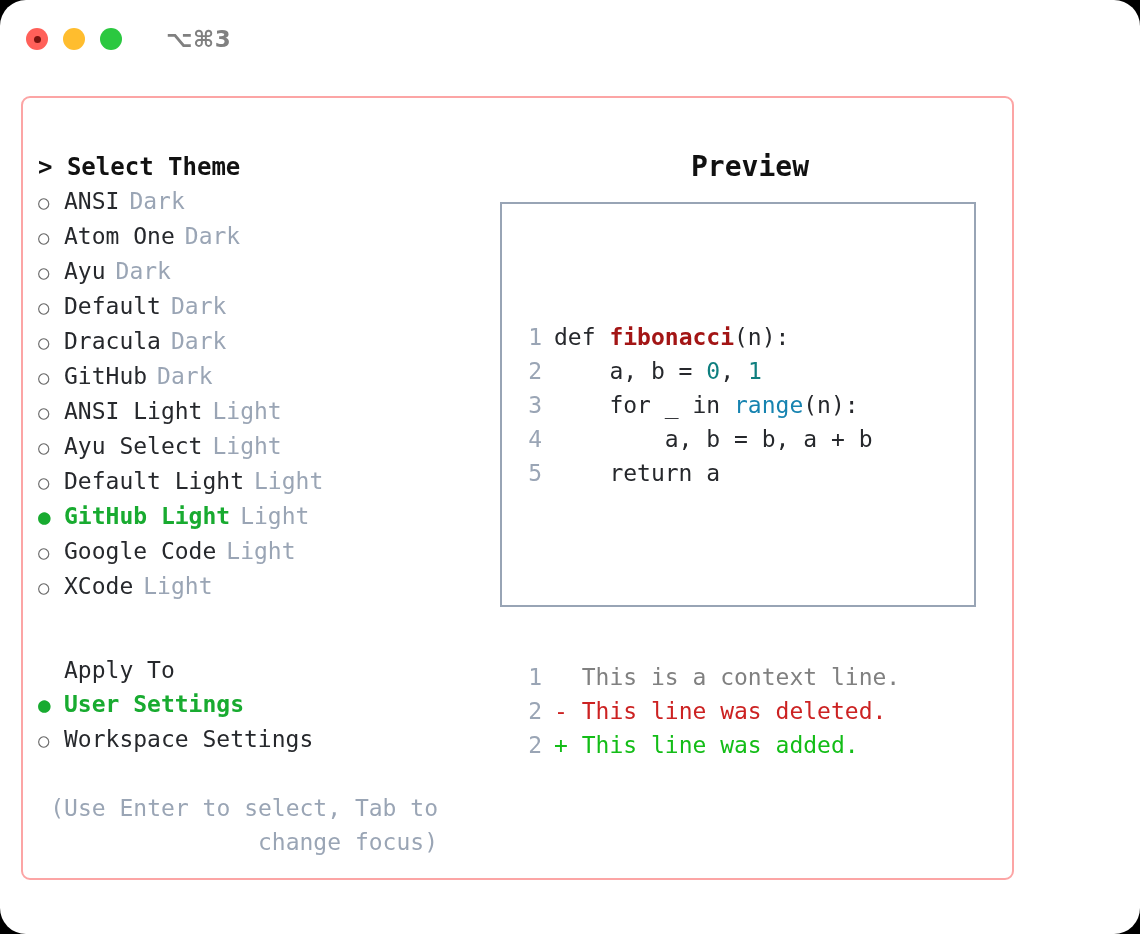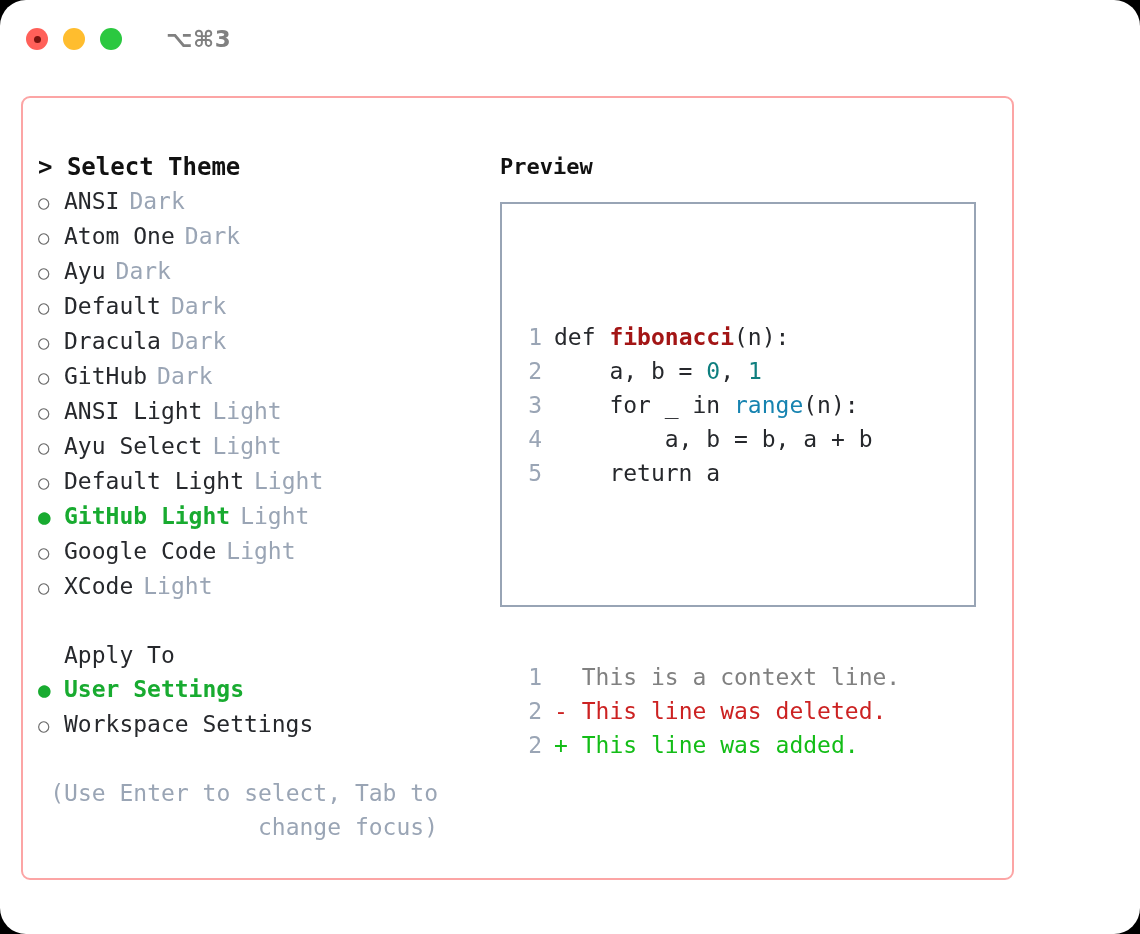--- a/index.html
+++ b/index.html
@@ -142,42 +142,44 @@
     color: #9aa5b5;
     margin-left: 10px;
   }
 
   .apply-header {
     font-size: 23px;
     color: #26282c;
     line-height: 34px;
     margin-left: 26px;
     white-space: pre;
+    margin-top: 15px;
   }
 
   .spacer-lg { height: 34px; }
   .spacer-md { height: 34px; }
 
   .hint {
     color: #9aa5b5;
     font-size: 23px;
     line-height: 34px;
     width: 400px;
     white-space: pre-wrap;
     text-align: right;
   }
 
   
   .preview-title {
-    font-size: 22px;
+    font-size: 28px;
     font-weight: bold;
     color: #111111;
     line-height: 34px;
     margin-bottom: 18px;
     white-space: pre;
+    text-align: center;
   }
   .preview-box {
     width: 476px;
     height: 405px;
     border: 2px solid #98a4b5;
     box-sizing: border-box;
     background: #ffffff;
     position: relative;
   }
   .code {

